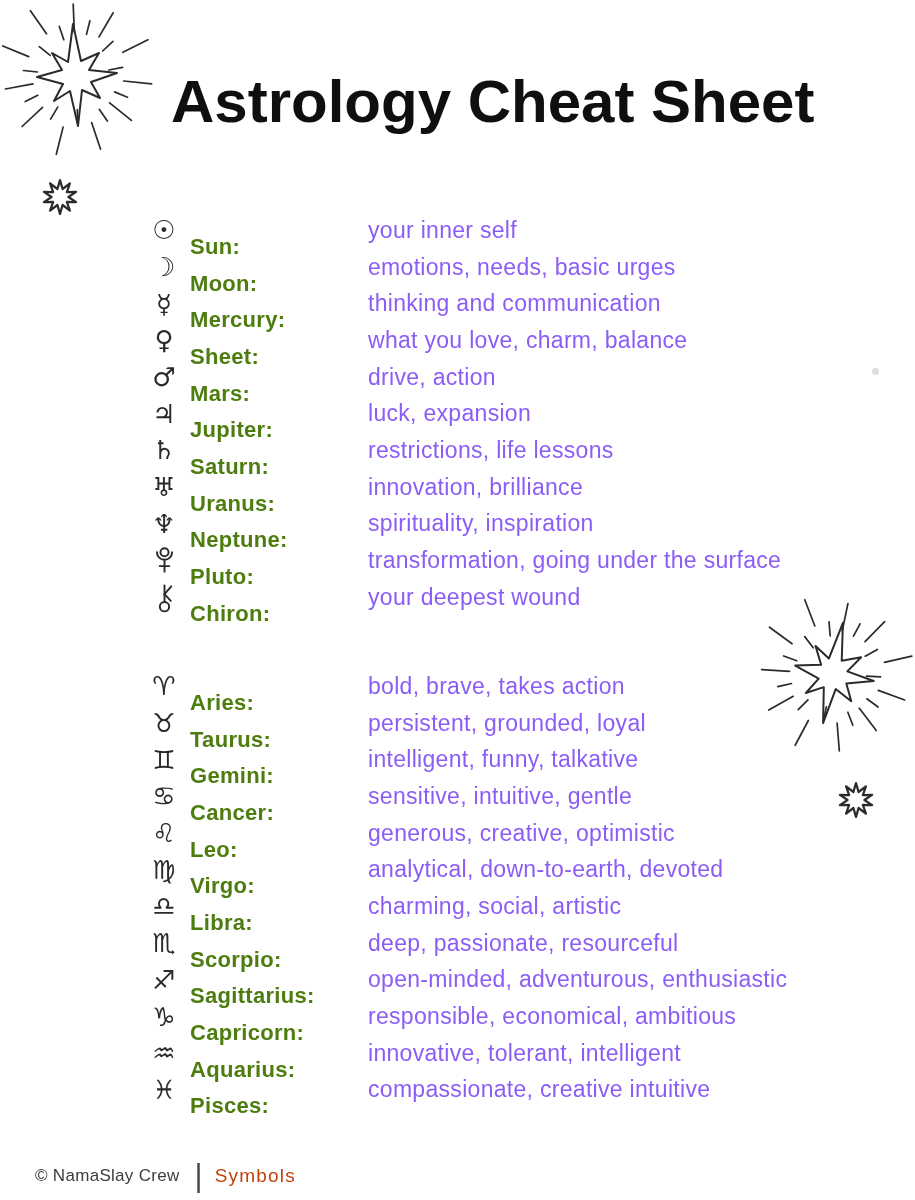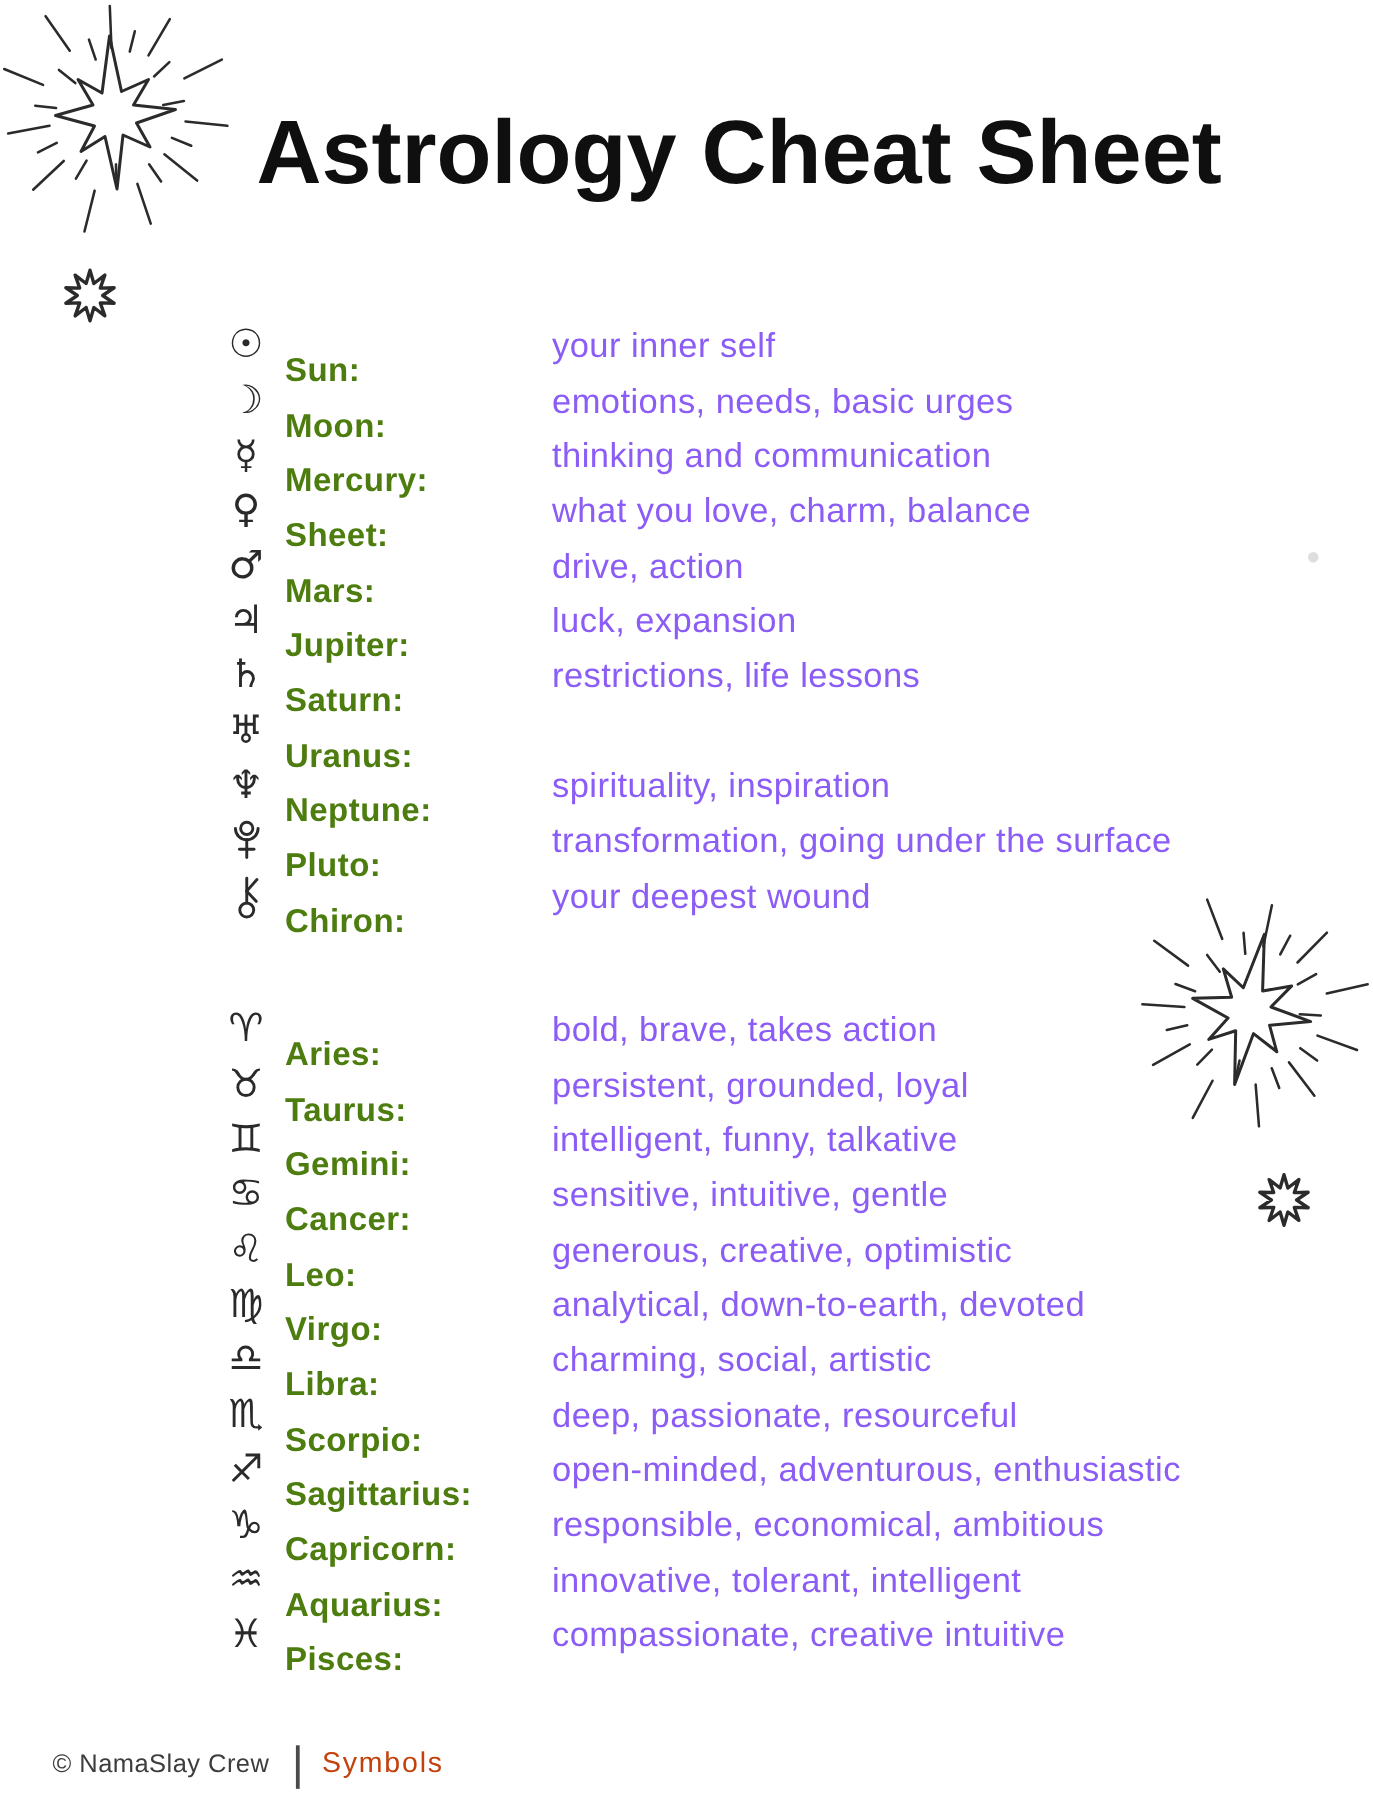--- a/index.html
+++ b/index.html
@@ -100,20 +100,21 @@
         <span class="desc">luck, expansion</span>
       </div>
       <div class="row">
         <span class="sym">♄</span>
         <span class="name">Saturn:</span>
         <span class="desc">restrictions, life lessons</span>
       </div>
       <div class="row">
         <span class="sym">♅</span>
         <span class="name">Uranus:</span>
+        <span class="desc">innovation, brilliance</span>
       </div>
       <div class="row">
         <span class="sym">♆</span>
         <span class="name">Neptune:</span>
         <span class="desc">spirituality, inspiration</span>
       </div>
       <div class="row">
         <span class="sym">
           <svg width="25" height="31" viewBox="0 0 24 32">
             <g class="ink" stroke-width="1.8">

